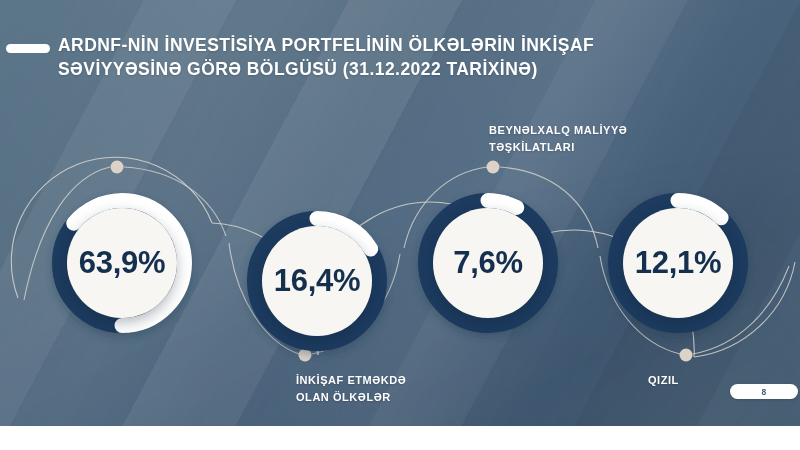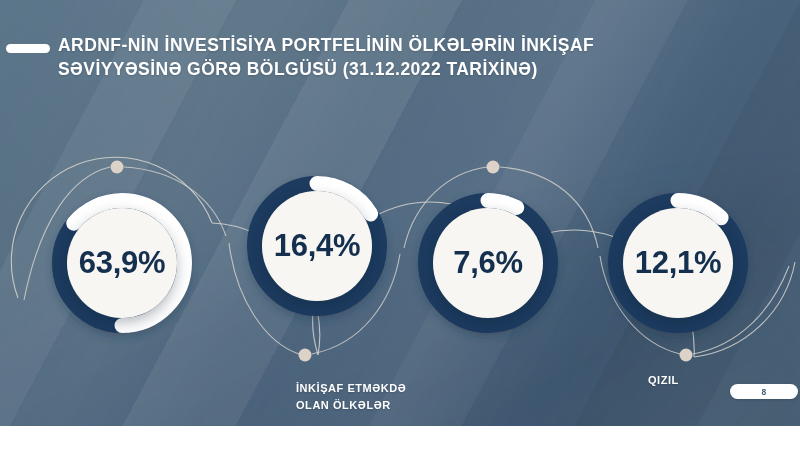--- a/index.html
+++ b/index.html
@@ -127,38 +127,38 @@
     align-items: center;
     justify-content: center;
   }
   .donut-value {
     color: #15304e;
     font-size: 31px;
     font-weight: bold;
     letter-spacing: -0.3px;
   }
   .donut-1 { left: 48px;  top: 189px; }
-  .donut-2 { left: 243px; top: 172px; }
+  .donut-2 { left: 243px; top: 207px; }
   .donut-3 { left: 414px; top: 189px; }
   .donut-4 { left: 604px; top: 189px; }
 
   
   .label {
     position: absolute;
     color: #ffffff;
     font-size: 11px;
     font-weight: bold;
     letter-spacing: 0.55px;
     line-height: 1.5;
     text-transform: uppercase;
     text-shadow: 0 1px 2px rgba(0,0,0,0.18);
     white-space: pre-line;
   }
   .label-1 { left: 114px; top: 122px; }
-  .label-2 { left: 296px; top: 380px; }
+  .label-2 { left: 296px; top: 372px; }
   .label-3 { left: 489px; top: 122px; }
   .label-4 { left: 648px; top: 372px; }
 
   
   .page-pill {
     position: absolute;
     right: 2px; bottom: 27px;
     width: 68px; height: 15px;
     border-radius: 8px;
     background: #ffffff;
@@ -280,20 +280,22 @@
     </svg>
     <div class="donut-hole">
       <span class="donut-value">12,1%</span>
     </div>
   </div>
 
 
   <div class="label label-2">İNKİŞAF ETMƏKDƏ
 OLAN ÖLKƏLƏR</div>
 
+  <div class="label label-3">BEYNƏLXALQ MALİYYƏ
+TƏŞKİLATLARI</div>
 
   <div class="label label-4">QIZIL</div>
 
   <div class="page-pill">
     <span class="page-num">8</span>
   </div>
 
 </div>
 
 </body></html>

